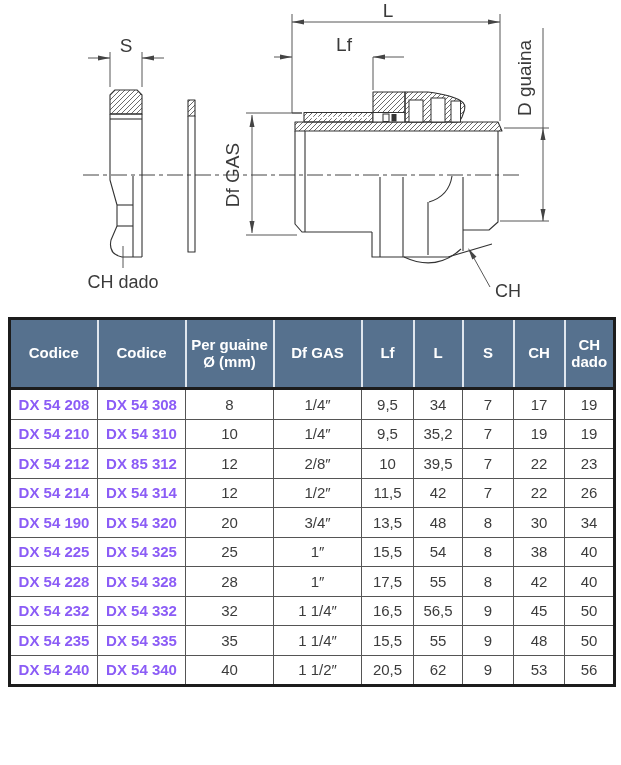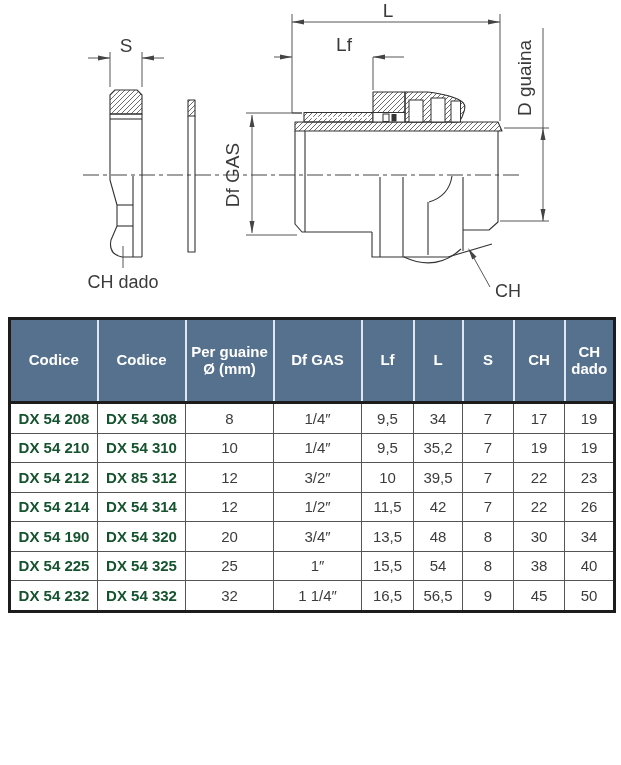--- a/index.html
+++ b/index.html
@@ -15,29 +15,29 @@
   .drawing-svg .labeltext{font-size:18px;}
 
   table.spec-table{
     position:absolute;left:8px;top:317px;width:605px;
     border-collapse:collapse;table-layout:fixed;
     border:3px solid #1c1c1c;background:#fff;
   }
   table.spec-table th{
     background:var(--header-bg,#56718e);color:#fff;font-weight:bold;
     font-size:15px;line-height:1.12;white-space:pre-line;
-    height:51px;padding:15px 1px;text-align:center;vertical-align:middle;
+    height:51px;padding:8px 1px;text-align:center;vertical-align:middle;
     border-left:2px solid #dfe6ee;border-bottom:3px solid #1c1c1c;
   }
   table.spec-table th:first-child{border-left:none;}
   table.spec-table td{
     height:28.5px;padding:0 1px;text-align:center;vertical-align:middle;
     font-size:15px;color:#3c3c3c;border:1px solid #555;background:#fff;
   }
-  table.spec-table td.code{font-weight:bold;color:#14532d;}
+  table.spec-table td.code{font-weight:bold;color:#8b5cf6;}
 </style>
 </head>
 <body>
 
 <div class="sheet">
 
   <svg class="drawing-svg" width="621" height="312" viewBox="0 0 621 312">
     <defs>
       <pattern id="hatch" width="5" height="5" patternUnits="userSpaceOnUse">
         <path d="M0,5 L5,0" stroke="#5a5a5a" stroke-width="0.9"></path>
@@ -194,21 +194,21 @@
           <td>9,5</td>
           <td>35,2</td>
           <td>7</td>
           <td>19</td>
           <td>19</td>
         </tr>
         <tr>
           <td class="code">DX 54 212</td>
           <td class="code">DX 85 312</td>
           <td>12</td>
-          <td>3/2″</td>
+          <td>2/8″</td>
           <td>10</td>
           <td>39,5</td>
           <td>7</td>
           <td>22</td>
           <td>23</td>
         </tr>
         <tr>
           <td class="code">DX 54 214</td>
           <td class="code">DX 54 314</td>
           <td>12</td>
@@ -232,29 +232,62 @@
         </tr>
         <tr>
           <td class="code">DX 54 225</td>
           <td class="code">DX 54 325</td>
           <td>25</td>
           <td>1″</td>
           <td>15,5</td>
           <td>54</td>
           <td>8</td>
           <td>38</td>
+          <td>40</td>
+        </tr>
+        <tr>
+          <td class="code">DX 54 228</td>
+          <td class="code">DX 54 328</td>
+          <td>28</td>
+          <td>1″</td>
+          <td>17,5</td>
+          <td>55</td>
+          <td>8</td>
+          <td>42</td>
           <td>40</td>
         </tr>
         <tr>
           <td class="code">DX 54 232</td>
           <td class="code">DX 54 332</td>
           <td>32</td>
           <td>1 1/4″</td>
           <td>16,5</td>
           <td>56,5</td>
           <td>9</td>
           <td>45</td>
           <td>50</td>
         </tr>
+        <tr>
+          <td class="code">DX 54 235</td>
+          <td class="code">DX 54 335</td>
+          <td>35</td>
+          <td>1 1/4″</td>
+          <td>15,5</td>
+          <td>55</td>
+          <td>9</td>
+          <td>48</td>
+          <td>50</td>
+        </tr>
+        <tr>
+          <td class="code">DX 54 240</td>
+          <td class="code">DX 54 340</td>
+          <td>40</td>
+          <td>1 1/2″</td>
+          <td>20,5</td>
+          <td>62</td>
+          <td>9</td>
+          <td>53</td>
+          <td>56</td>
+        </tr>
       </tbody>
   </table>
 
 </div>
 
 </body></html>

